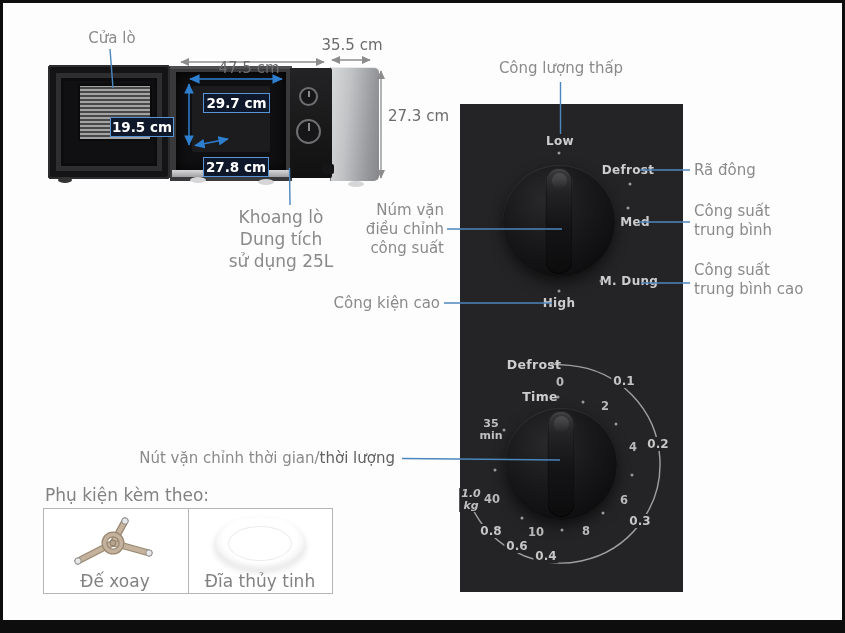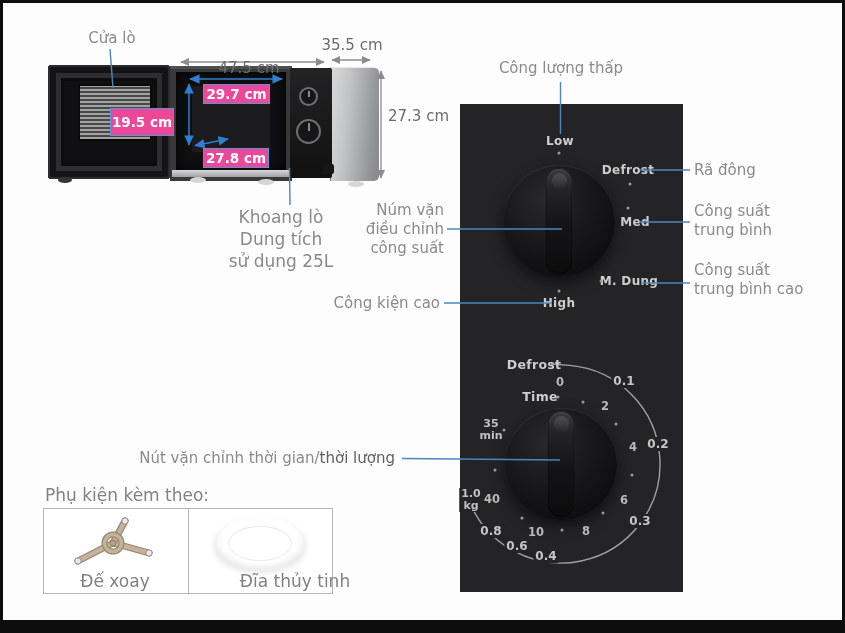--- a/index.html
+++ b/index.html
@@ -13,23 +13,23 @@
   .frame.left{left:0;top:0;width:3px;height:633px;}
   .frame.right{left:842px;top:0;width:3px;height:633px;}
   .frame.bottom{left:0;top:620px;width:845px;height:13px;}
   
   .ctr{position:absolute;transform:translate(-50%,-50%);white-space:nowrap;z-index:3;}
   .lbl{font-size:15px;color:#8a8a8a;}
   .lbl-lg{font-size:17px;color:#828282;}
   .dim{font-size:15px;color:#6b6b6b;}
   .z3{z-index:3;}
   
-  .chip{position:absolute;z-index:3;background:#ec4899;border:1px solid #5795d6;color:#fff;
+  .chip{position:absolute;z-index:3;background:#0f172a;border:1px solid #5795d6;color:#fff;
         font-weight:700;font-size:13.5px;display:flex;align-items:center;justify-content:center;
-        box-sizing:border-box;}
+        box-sizing:border-box;margin-top:9px;}
   
   .mw{position:absolute;z-index:1;}
   .side-panel{left:330px;top:67px;width:48px;height:113px;
       background:linear-gradient(95deg,#d8d9db 0%,#c2c3c5 35%,#95969a 80%,#86878b 100%);
       border-radius:0 5px 5px 0;border-top:1px solid #e9e9eb;border-left:1px solid #7e7f83;}
   .cavity-frame{left:170px;top:66px;width:122px;height:112px;background:#39393b;border-top:3px solid #4e4e50;}
   .cavity{left:176px;top:72px;width:110px;height:99px;background:#101012;box-shadow:inset 0 0 14px #000;}
   .cavity-back{left:192px;top:86px;width:78px;height:66px;background:#1c1c1e;border-radius:2px;}
   .cavity-lip{left:172px;top:170px;width:118px;height:7px;background:linear-gradient(#d8d8da,#9fa0a2);}
   .ctrl-strip{left:290px;top:68px;width:42px;height:110px;background:linear-gradient(#232325,#111);border-radius:0 2px 2px 0;}
@@ -123,21 +123,21 @@
 
     <path d="M 551 364 L 569.6 365.4 A 99 99 0 1 1 468 497.9" stroke="#a0a0a0" stroke-width="1.4" fill="none"></path>
   </svg>
 
   <div class="ctr lbl" style="left:112px;top:38px;">Cửa lò</div>
   <div class="ctr dim" style="left:249px;top:68px;">47.5 cm</div>
   <div class="ctr dim" style="left:352px;top:45px;">35.5 cm</div>
   <div class="dim z3" style="position:absolute;left:388px;top:116px;transform:translateY(-50%);white-space:nowrap;">27.3 cm</div>
 
   <div class="chip" style="left:203px;top:84px;width:67px;height:20px;">29.7 cm</div>
-  <div class="chip" style="left:110px;top:108px;width:64px;height:28px;">19.5 cm</div>
+  <div class="chip" style="left:110px;top:108px;width:64px;height:20px;">19.5 cm</div>
   <div class="chip" style="left:203px;top:148px;width:66px;height:20px;">27.8 cm</div>
 
   <div class="z3" style="position:absolute;left:201px;top:206px;width:160px;text-align:center;font-size:17px;line-height:22px;color:#8a8a8a;">
     <div>Khoang lò</div>
     <div>Dung tích</div>
     <div>sử dụng 25L</div>
   </div>
 
   <div class="ctr lbl" style="left:561px;top:68px;">Công lượng thấp</div>
   <div class="z3 lbl" style="position:absolute;left:340px;top:201px;width:104px;text-align:right;line-height:19px;">
@@ -185,21 +185,21 @@
     <div>35</div>
     <div>min</div>
   </div>
 
   <div class="ctr knum" style="left:624px;top:381px;">0.1</div>
   <div class="ctr knum" style="left:658px;top:444px;">0.2</div>
   <div class="ctr knum" style="left:640px;top:521px;">0.3</div>
   <div class="ctr knum" style="left:546px;top:556px;">0.4</div>
   <div class="ctr knum" style="left:517px;top:546px;">0.6</div>
   <div class="ctr knum" style="left:491px;top:531px;">0.8</div>
-  <div class="ctr tsmall" style="left:471px;top:500px;background:#242426;padding:0 2px;">
+  <div class="ctr tsmall" style="left:471px;top:500px;background:#242426;padding:0 2px;font-style:italic;">
     <div>1.0</div>
     <div>kg</div>
   </div>
 
   <div class="dot" style="left:558px;top:397px;"></div>
   <div class="dot" style="left:583px;top:402px;"></div>
   <div class="dot" style="left:616px;top:424px;"></div>
   <div class="dot" style="left:632px;top:475px;"></div>
   <div class="dot" style="left:603px;top:513px;"></div>
   <div class="dot" style="left:562px;top:530px;"></div>
@@ -222,21 +222,21 @@
       <circle cx="113" cy="543" r="8.5" fill="none" stroke="#9a8872" stroke-width="6"></circle>
       <circle cx="113" cy="543" r="8.5" fill="none" stroke="#c4b29c" stroke-width="3.5"></circle>
       <circle cx="113" cy="543" r="3" fill="#b5a28c" stroke="#8f7d67" stroke-width="1"></circle>
       <circle cx="125" cy="521" r="3.2" fill="#e8e8e8" stroke="#8f8f8f" stroke-width="1"></circle>
       <circle cx="78" cy="561" r="3.2" fill="#e8e8e8" stroke="#8f8f8f" stroke-width="1"></circle>
       <circle cx="149" cy="553" r="3.2" fill="#e8e8e8" stroke="#8f8f8f" stroke-width="1"></circle>
     </g>
   </svg>
   <div class="plate"></div>
   <div class="ctr lbl-lg" style="left:115px;top:581px;">Đế xoay</div>
-  <div class="ctr lbl-lg" style="left:260px;top:581px;margin-left:35px;">Đĩa thủy tinh</div>
+  <div class="ctr lbl-lg" style="left:260px;top:581px;">Đĩa thủy tinh</div>
 
   <svg class="layer over" width="845" height="633">
     <line x1="447" y1="229" x2="562" y2="229" stroke="#4b86bd" stroke-width="1.5"></line>
     <line x1="444" y1="303" x2="552" y2="303" stroke="#4b86bd" stroke-width="1.5"></line>
     <line x1="640" y1="170" x2="690" y2="170" stroke="#4b86bd" stroke-width="1.5"></line>
     <line x1="639" y1="222" x2="690" y2="222" stroke="#4b86bd" stroke-width="1.5"></line>
     <line x1="641" y1="283" x2="690" y2="283" stroke="#4b86bd" stroke-width="1.5"></line>
     <line x1="402" y1="458.5" x2="560" y2="460" stroke="#4b86bd" stroke-width="1.5"></line>
   </svg>
 

